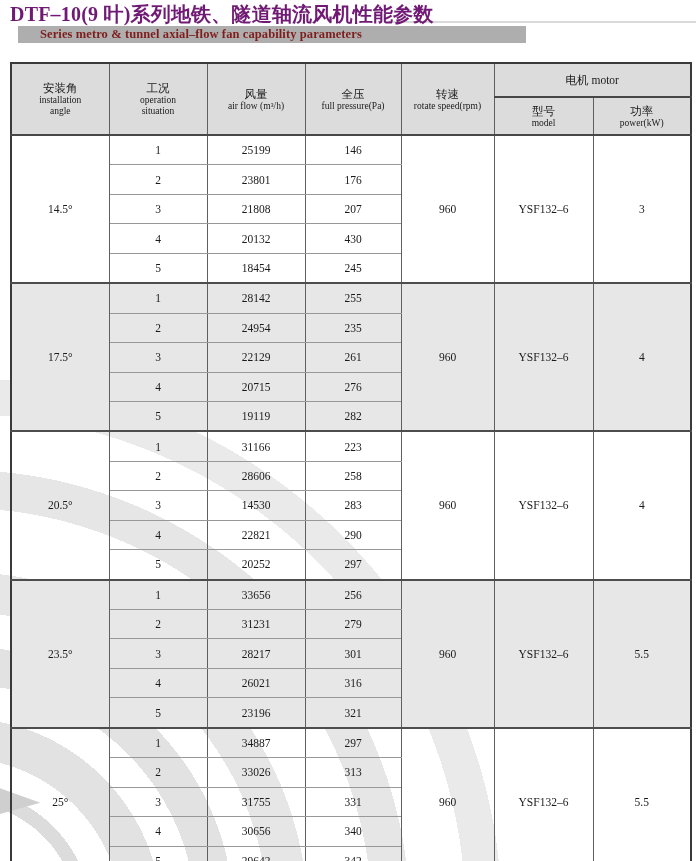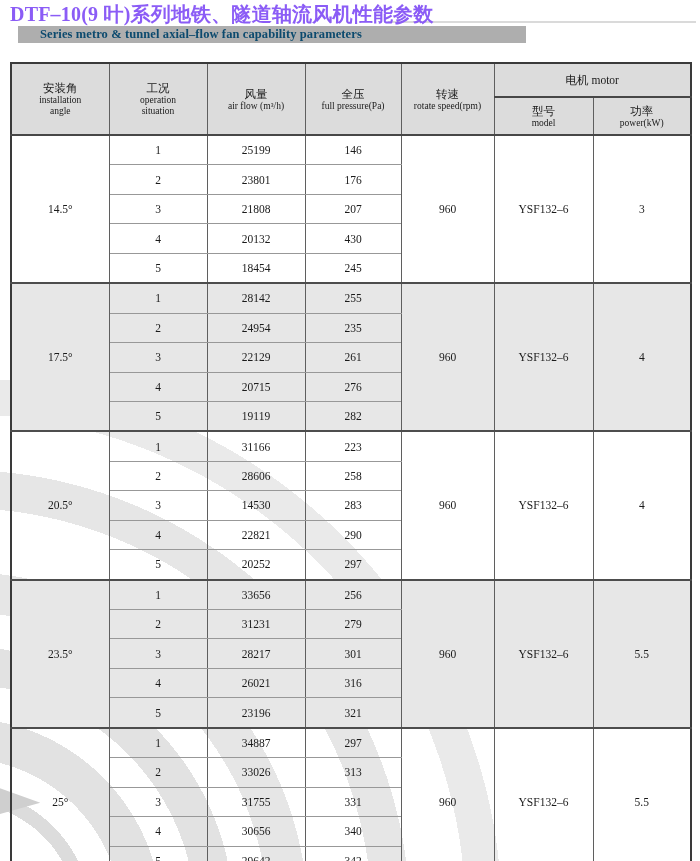--- a/index.html
+++ b/index.html
@@ -32,34 +32,34 @@
   }
   .watermark-star{
     position:absolute;left:-16px;top:786px;width:56px;height:36px;
     background:#cfcfcf;z-index:0;pointer-events:none;
     clip-path:polygon(0 0,100% 38%,0 100%);
     transform:rotate(6deg);
   }
   
   .title{
     position:absolute;left:10px;top:1px;z-index:2;
-    font-size:20px;font-weight:bold;color:#8b5cf6;
+    font-size:20px;font-weight:bold;color:#701a75;
     letter-spacing:0.2px;white-space:nowrap;margin:0;
   }
   .title-rule{
     position:absolute;left:388px;right:4px;top:21px;height:2px;
     background:#dadada;z-index:1;
   }
   .subtitle-bar{
     position:absolute;left:18px;top:26px;width:508px;height:17px;
     background:#aeaeae;z-index:2;
     display:flex;align-items:center;
   }
   .subtitle-bar span{
-    font-size:12.5px;font-weight:bold;color:#0c4a6e;
+    font-size:12.5px;font-weight:bold;color:#7f1d1d;
     padding-left:22px;white-space:nowrap;letter-spacing:0.1px;
   }
   
   table.params{
     position:absolute;left:10px;top:62px;z-index:1;
     width:680px;border-collapse:collapse;table-layout:fixed;
     border:2px solid #3a3a3a;
     background:transparent;
   }
   .params th,.params td{

